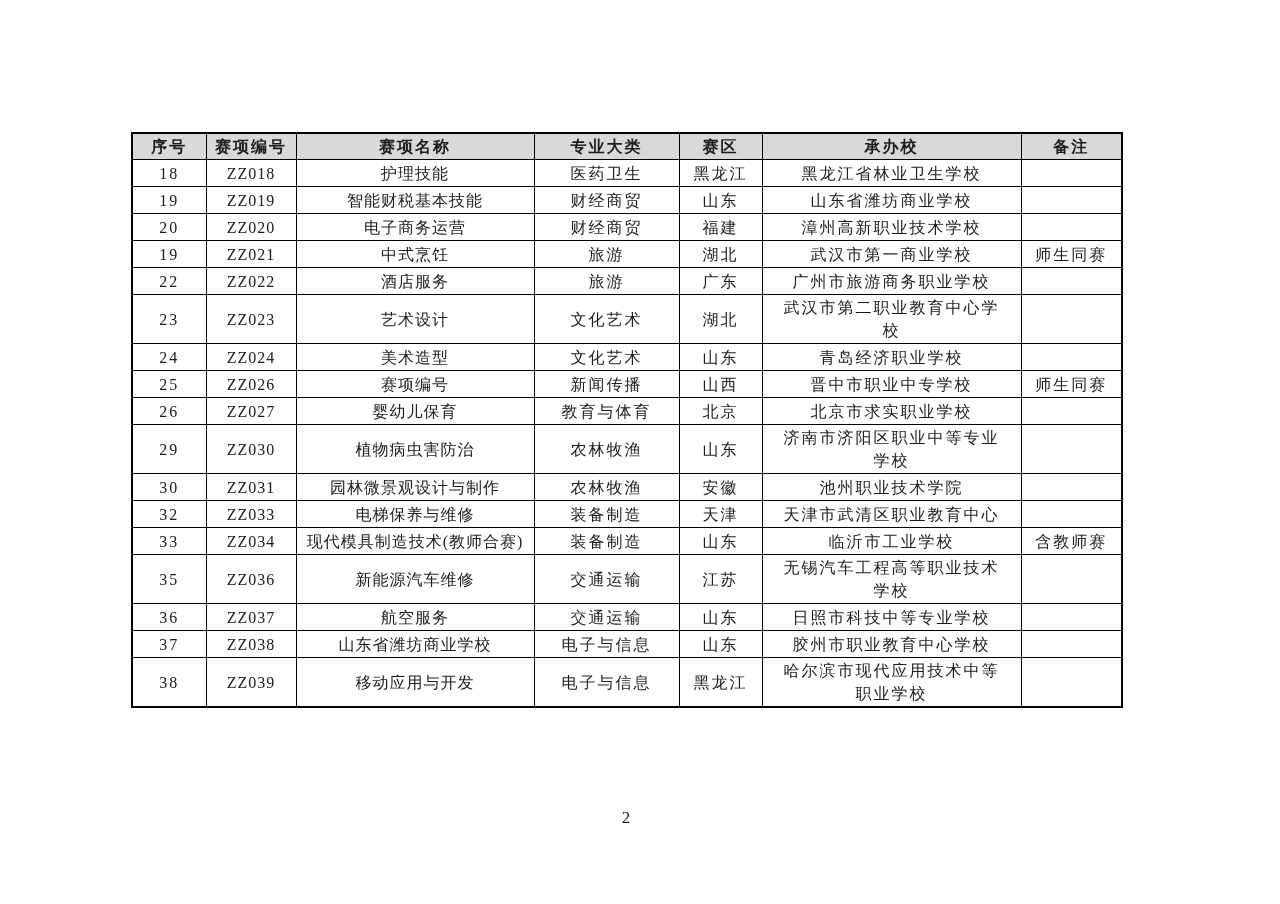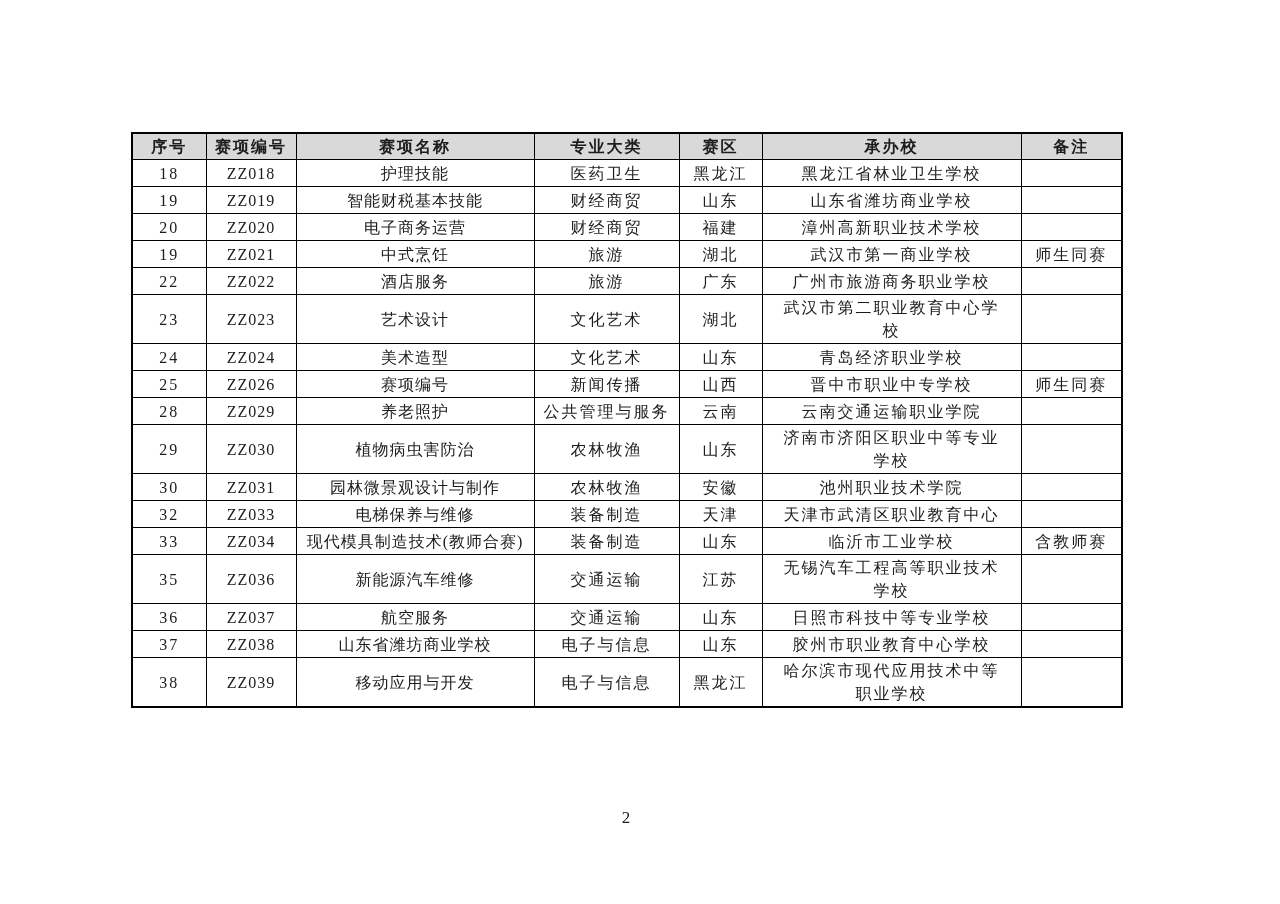--- a/index.html
+++ b/index.html
@@ -168,26 +168,26 @@
           <tr>
             <td class="c0">25</td>
             <td class="c1">ZZ026</td>
             <td class="c2">赛项编号</td>
             <td class="c3">新闻传播</td>
             <td class="c4">山西</td>
             <td class="c5">晋中市职业中专学校</td>
             <td class="c6">师生同赛</td>
           </tr>
           <tr>
-            <td class="c0">28</td>
-            <td class="c1">ZZ029</td>
-            <td class="c2">养老照护</td>
-            <td class="c3">公共管理与服务</td>
-            <td class="c4">云南</td>
-            <td class="c5">云南交通运输职业学院</td>
+            <td class="c0">26</td>
+            <td class="c1">ZZ027</td>
+            <td class="c2">婴幼儿保育</td>
+            <td class="c3">教育与体育</td>
+            <td class="c4">北京</td>
+            <td class="c5">北京市求实职业学校</td>
             <td class="c6"></td>
           </tr>
           <tr>
             <td class="c0">29</td>
             <td class="c1">ZZ030</td>
             <td class="c2">植物病虫害防治</td>
             <td class="c3">农林牧渔</td>
             <td class="c4">山东</td>
             <td class="c5">济南市济阳区职业中等专业学校</td>
             <td class="c6"></td>

